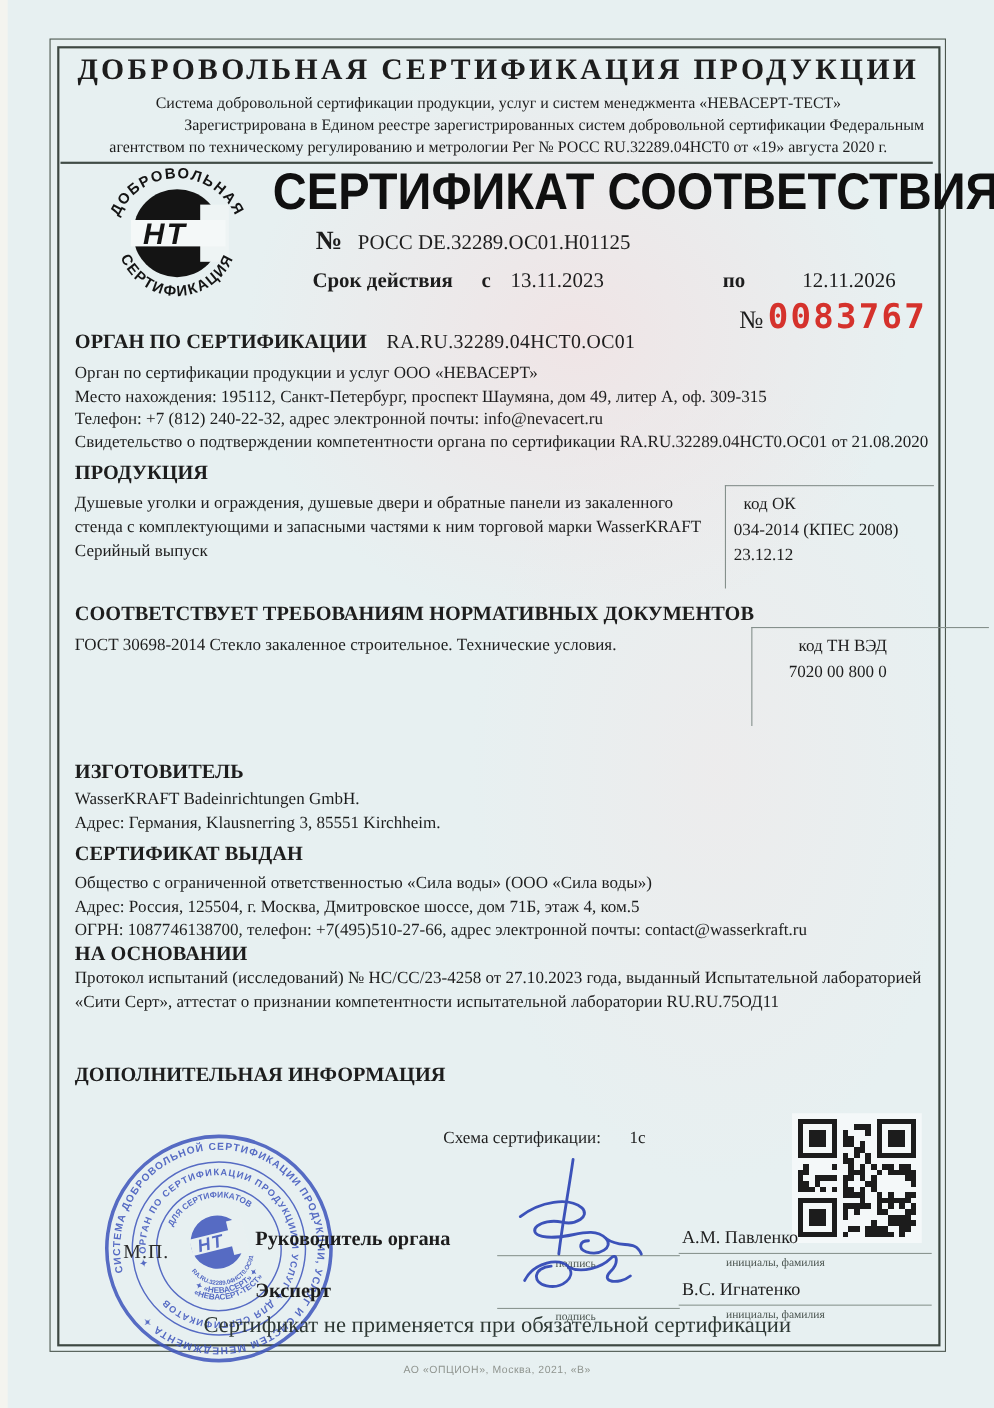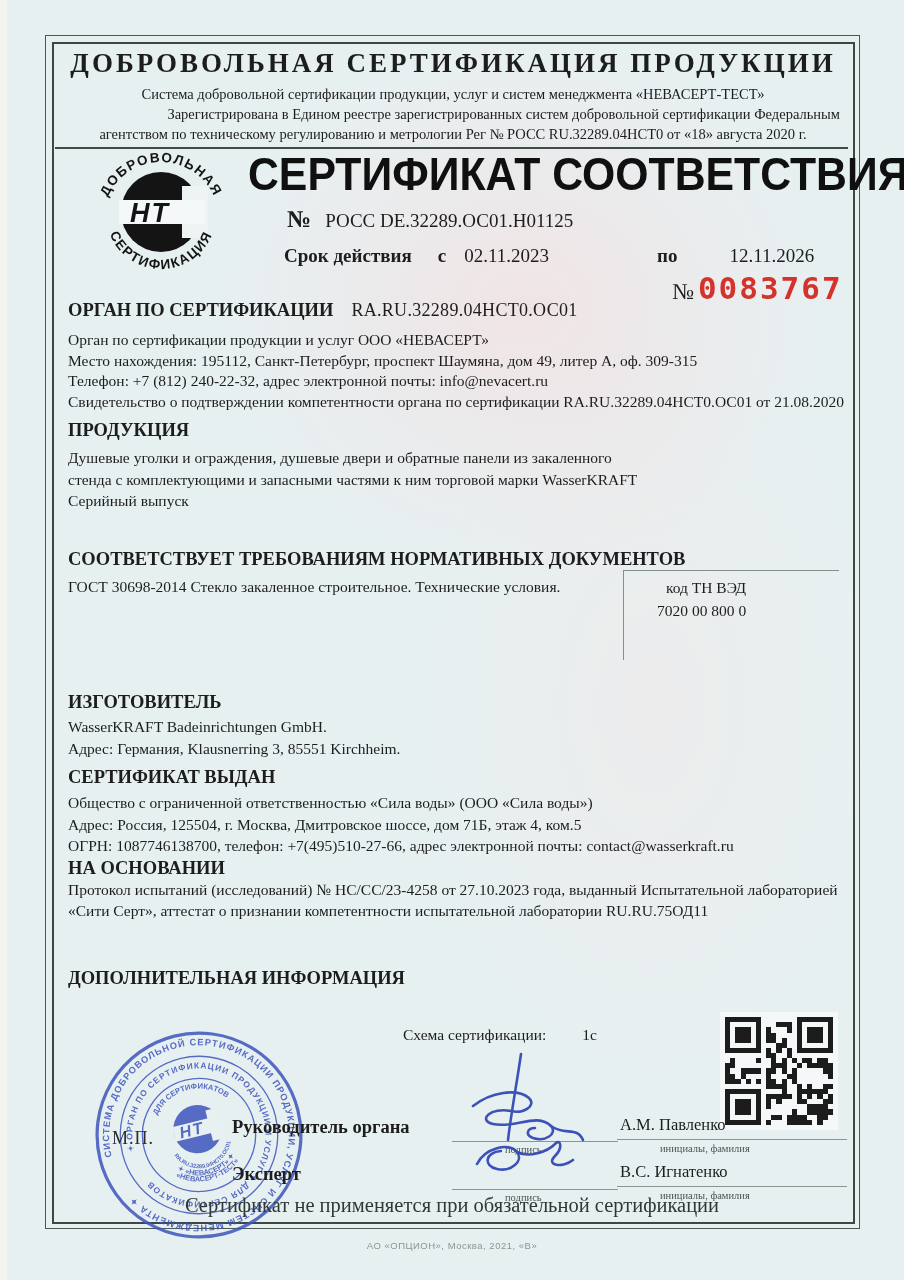--- a/index.html
+++ b/index.html
@@ -35,21 +35,21 @@
   .blank-no .digits{font-family:"DejaVu Sans Mono",monospace;font-size:31px;color:#d5322c;letter-spacing:2px;font-weight:bold;margin-top:37px;}
   
   .sec-head{font-weight:bold;font-size:18.5px;white-space:nowrap;}
   .sec-head .code{font-weight:normal;font-size:18px;margin-left:18px;letter-spacing:.3px;}
   .body-lines{font-size:15.5px;line-height:20.5px;white-space:nowrap;}
   .body-lines.sp{line-height:21.5px;}
   .codebox{border-top:1.2px solid #85908c;border-left:1.2px solid #85908c;font-size:15.5px;line-height:23px;padding:5px 0 0 7px;}
   .codebox .lbl{padding-left:9px;display:block;}
   .addl-head{left:68px;top:968px;}
   .scheme{left:403px;top:1026px;font-size:15.5px;}
-  .scheme .val{margin-left:36px;}
+  .scheme .val{margin-left:26px;}
   
   .qr{left:720px;top:1012px;}
   
   .stamp{left:88px;top:1024px;opacity:.85;}
   .mp{left:112px;top:1128px;font-size:18px;letter-spacing:1px;color:#2b2b2b;}
   
   .role{font-weight:bold;font-size:18.5px;white-space:nowrap;}
   .sigline{border-bottom:1.2px solid #8b9691;height:0;}
   .caption{font-size:10.5px;color:#4b5550;white-space:nowrap;}
   .name{font-size:16.5px;white-space:nowrap;}
@@ -61,21 +61,21 @@
 <body>
 
 <div class="page">
   <div class="scan-edge abs"></div>
   <div class="frame-outer abs"></div>
   <div class="frame-inner abs"></div>
 
   <div class="abs hdr-title">ДОБРОВОЛЬНАЯ СЕРТИФИКАЦИЯ ПРОДУКЦИИ</div>
   <div class="abs hdr-sub" style="top:84px;">Система добровольной сертификации продукции, услуг и систем менеджмента «НЕВАСЕРТ-ТЕСТ»</div>
   <div class="abs hdr-sub" style="top:104px;text-align:right;">Зарегистрирована в Едином реестре зарегистрированных систем добровольной сертификации Федеральным</div>
-  <div class="abs hdr-sub" style="top:124px;">агентством по техническому регулированию и метрологии Рег № РОСС RU.32289.04НСТ0  от «18» августа 2020 г.</div>
+  <div class="abs hdr-sub" style="top:124px;">агентством по техническому регулированию и метрологии Рег № РОСС RU.32289.04НСТ0  от «19» августа 2020 г.</div>
   <div class="abs hdr-rule"></div>
 
   <svg class="abs logo-svg" width="170" height="132" viewBox="0 0 170 132">
     <defs>
       <path id="lg-top" d="M 27,74 A 58 58 0 0 1 143,74"></path>
       <path id="lg-bot" d="M 30,68 A 55 55 0 0 0 140,68"></path>
     </defs>
     <circle cx="85" cy="66" r="40" fill="#141414"></circle>
     <rect x="106" y="40" width="26" height="52" fill="#eef4f4"></rect>
     <rect x="43" y="54" width="86" height="24" fill="#f4f8f8"></rect>
@@ -83,41 +83,46 @@
     <text font-size="13.5" font-weight="bold" letter-spacing="1.5" fill="#141414">
       <textPath href="#lg-top" startOffset="50%" text-anchor="middle">ДОБРОВОЛЬНАЯ</textPath>
     </text>
     <text font-size="13.5" font-weight="bold" letter-spacing="1.5" fill="#141414">
       <textPath href="#lg-bot" startOffset="50%" text-anchor="middle">СЕРТИФИКАЦИЯ</textPath>
     </text>
   </svg>
 
   <div class="abs cert-title">СЕРТИФИКАТ СООТВЕТСТВИЯ</div>
   <div class="abs regnum"><span class="nosign">№</span><span>РОСС DE.32289.ОС01.Н01125</span></div>
-  <div class="abs validity"><span class="b">Срок действия</span><span class="b v-from">с</span><span style="margin-left:18px;">02.11.2023</span><span class="v-po">по</span><span class="v-to">12.11.2026</span></div>
+  <div class="abs validity"><span class="b">Срок действия</span><span class="b v-from">с</span><span style="margin-left:18px;">13.11.2023</span><span class="v-po">по</span><span class="v-to">12.11.2026</span></div>
   <div class="abs blank-no"><span class="nosign">№</span> <span class="digits">0083767</span></div>
 
   <div class="abs sec-head" style="left:68px;top:300px;"><span>ОРГАН ПО СЕРТИФИКАЦИИ</span><span class="code">RA.RU.32289.04НСТ0.ОС01</span></div>
   <div class="abs body-lines" style="left:68px;top:330px;">
     <div>Орган по сертификации продукции и услуг ООО «НЕВАСЕРТ»</div>
     <div>Место нахождения: 195112, Санкт-Петербург, проспект Шаумяна, дом 49, литер А, оф. 309-315</div>
     <div>Телефон: +7 (812) 240-22-32, адрес электронной почты: info@nevacert.ru</div>
     <div>Свидетельство о подтверждении компетентности органа по сертификации RA.RU.32289.04НСТ0.ОС01 от 21.08.2020</div>
   </div>
 
   <div class="abs sec-head" style="left:68px;top:420px;">ПРОДУКЦИЯ</div>
   <div class="abs body-lines sp" style="left:68px;top:447px;">
     <div>Душевые уголки и ограждения, душевые двери и обратные панели из закаленного</div>
     <div>стенда с комплектующими и запасными частями к ним торговой марки WasserKRAFT</div>
     <div>Серийный выпуск</div>
   </div>
+  <div class="abs codebox" style="left:659px;top:441px;width:182px;height:88px;">
+    <span class="lbl">код ОК</span>
+    <span style="display:block;">034-2014 (КПЕС 2008)</span>
+    <span style="display:block;">23.12.12</span>
+  </div>
 
   <div class="abs sec-head" style="left:68px;top:549px;">СООТВЕТСТВУЕТ ТРЕБОВАНИЯМ НОРМАТИВНЫХ ДОКУМЕНТОВ</div>
   <div class="abs body-lines" style="left:68px;top:577px;">ГОСТ 30698-2014 Стекло закаленное строительное. Технические условия.</div>
-  <div class="abs codebox" style="left:623px;top:570px;width:182px;height:84px;padding-left:33px;">
+  <div class="abs codebox" style="left:683px;top:570px;width:182px;height:84px;padding-left:33px;">
     <span class="lbl">код ТН ВЭД</span>
     <span style="display:block;">7020 00 800 0</span>
   </div>
 
   <div class="abs sec-head" style="left:68px;top:692px;">ИЗГОТОВИТЕЛЬ</div>
   <div class="abs body-lines sp" style="left:68px;top:716px;">
     <div>WasserKRAFT Badeinrichtungen GmbH.</div>
     <div>Адрес: Германия, Klausnerring 3, 85551 Kirchheim.</div>
   </div>
 

